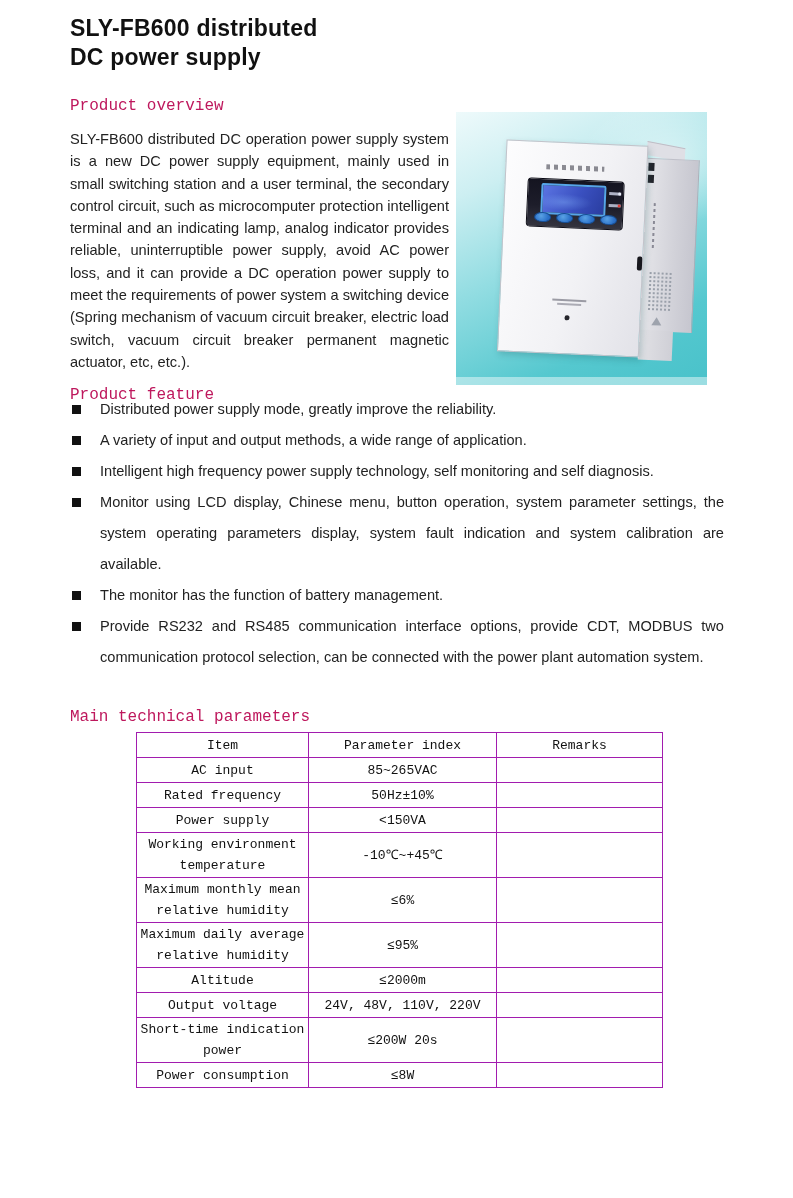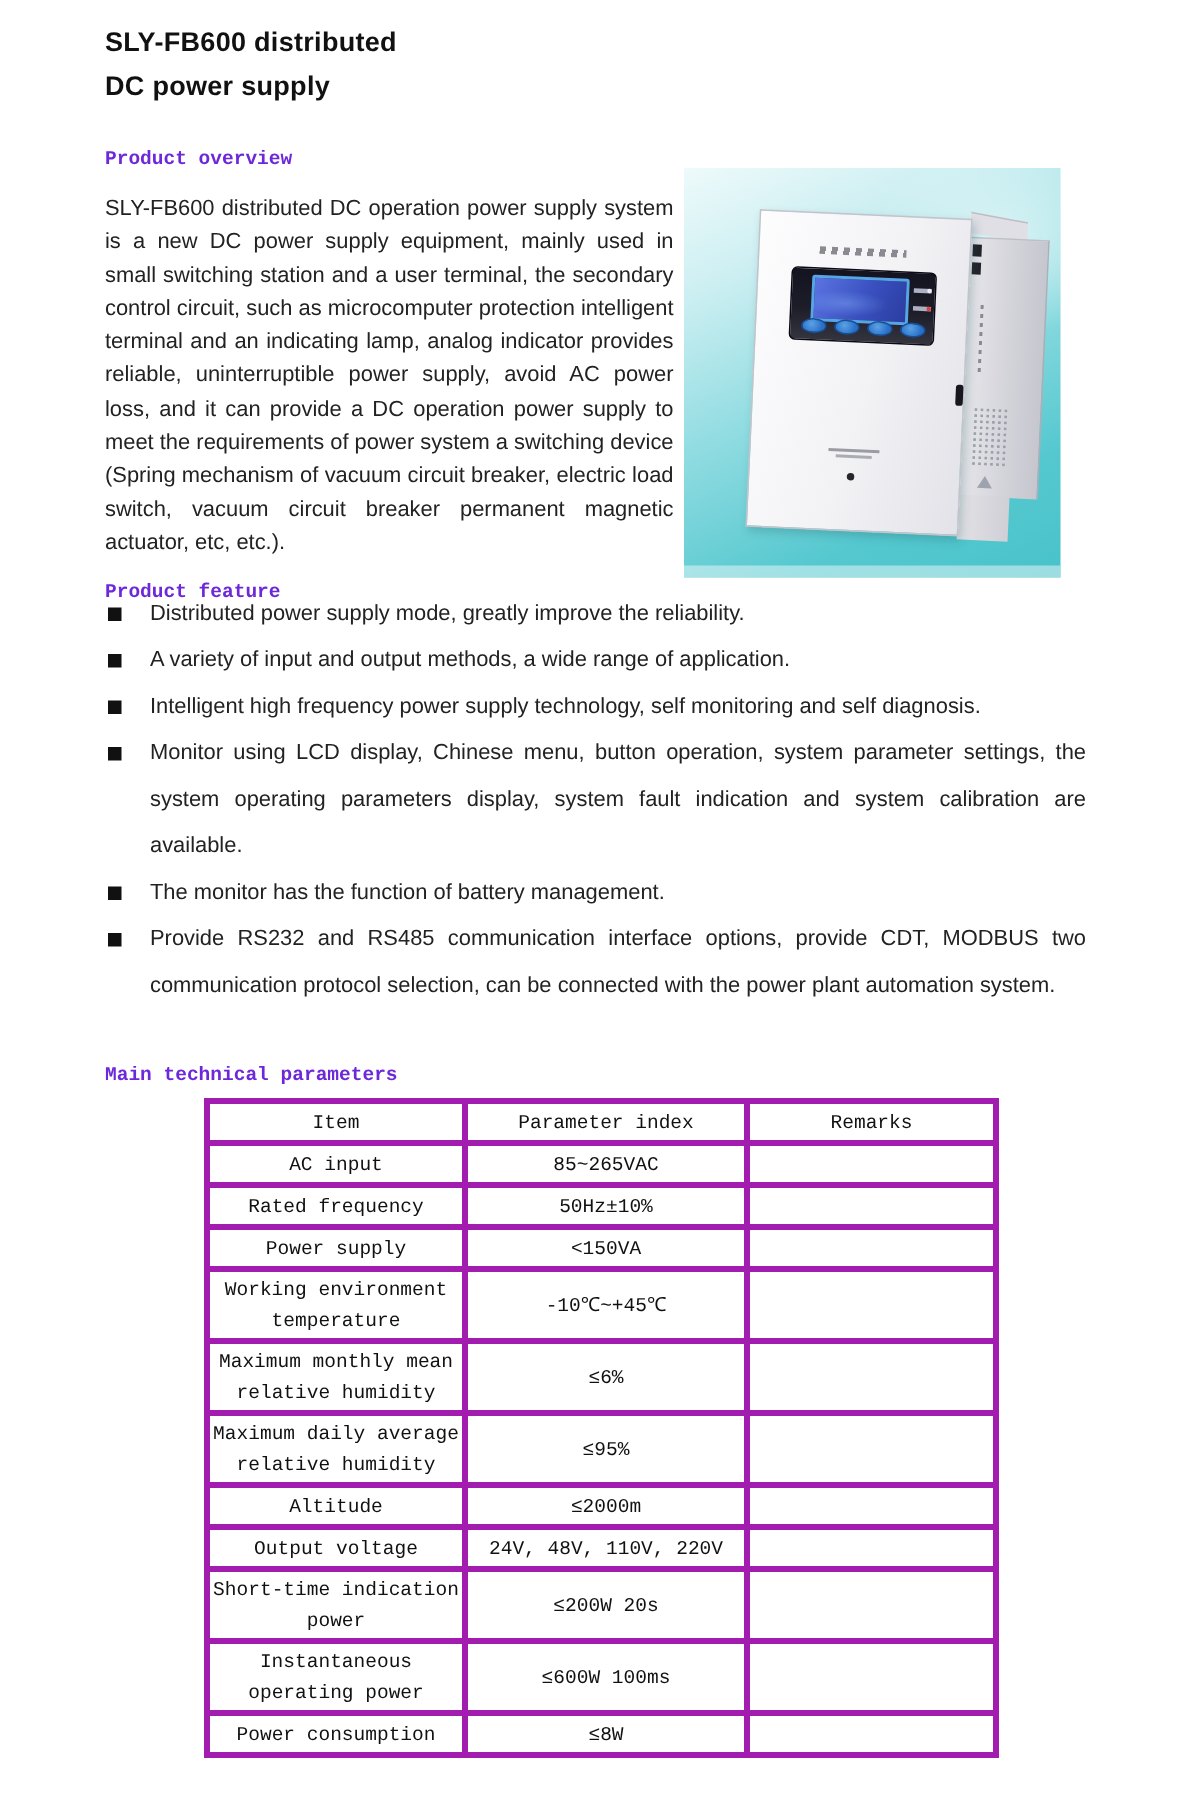--- a/index.html
+++ b/index.html
@@ -9,29 +9,29 @@
     background:#ffffff;
     font-family:"Liberation Sans","DejaVu Sans",sans-serif;
     color:#1a1a1a;
     overflow:hidden;
   }
   .abs{position:absolute;}
 
   
   .doc-title{
     left:70px;top:14px;width:420px;
-    font-size:18px;font-weight:bold;line-height:29px;
+    font-size:23px;font-weight:bold;line-height:29px;
     color:#111;letter-spacing:.2px;
   }
 
   
   .sec-heading{
     font-family:"Liberation Mono","DejaVu Sans Mono",monospace;
-    font-weight:bold;font-size:13px;line-height:24px;
-    color:#6d28d9;white-space:nowrap;letter-spacing:0;
+    font-weight:normal;font-size:16px;line-height:24px;
+    color:#be185d;white-space:nowrap;letter-spacing:0;
   }
   .h-overview{left:70px;top:94px;}
   .h-feature{left:70px;top:383px;}
   .h-params{left:70px;top:705px;}
 
   
   .overview-body{
     left:70px;top:128px;width:379px;
     font-size:14.6px;line-height:22.3px;
     text-align:justify;color:#222;
@@ -130,21 +130,21 @@
   .params-table{
     left:136px;top:732px;
     border-collapse:collapse;table-layout:fixed;
     font-family:"Liberation Mono","DejaVu Sans Mono",monospace;
     font-size:13px;color:#111;
   }
   .params-table col.c1{width:172px;}
   .params-table col.c2{width:188px;}
   .params-table col.c3{width:166px;}
   .params-table th,.params-table td{
-    border:4px solid #a21caf;
+    border:1px solid #a21caf;
     text-align:center;vertical-align:middle;
     padding:1px 2px;line-height:21px;
     overflow:hidden;
   }
   .params-table th{font-weight:normal;height:22px;}
   .params-table td.c-item{white-space:pre-line;}
   .params-table td.c-val{white-space:nowrap;}
   .params-table tr.single td{height:22px;}
 </style>
 </head>
@@ -258,25 +258,19 @@
         <td class="c-item">Output voltage</td>
         <td class="c-val">24V, 48V, 110V, 220V</td>
         <td class="c-rem"></td>
       </tr>
       <tr>
         <td class="c-item">Short-time indication
 power</td>
         <td class="c-val">≤200W 20s</td>
         <td class="c-rem"></td>
       </tr>
-      <tr>
-        <td class="c-item">Instantaneous
-operating power</td>
-        <td class="c-val">≤600W 100ms</td>
-        <td class="c-rem"></td>
-      </tr>
       <tr class="single">
         <td class="c-item">Power consumption</td>
         <td class="c-val">≤8W</td>
         <td class="c-rem"></td>
       </tr>
     </tbody>
 </table>
 
 </body></html>

